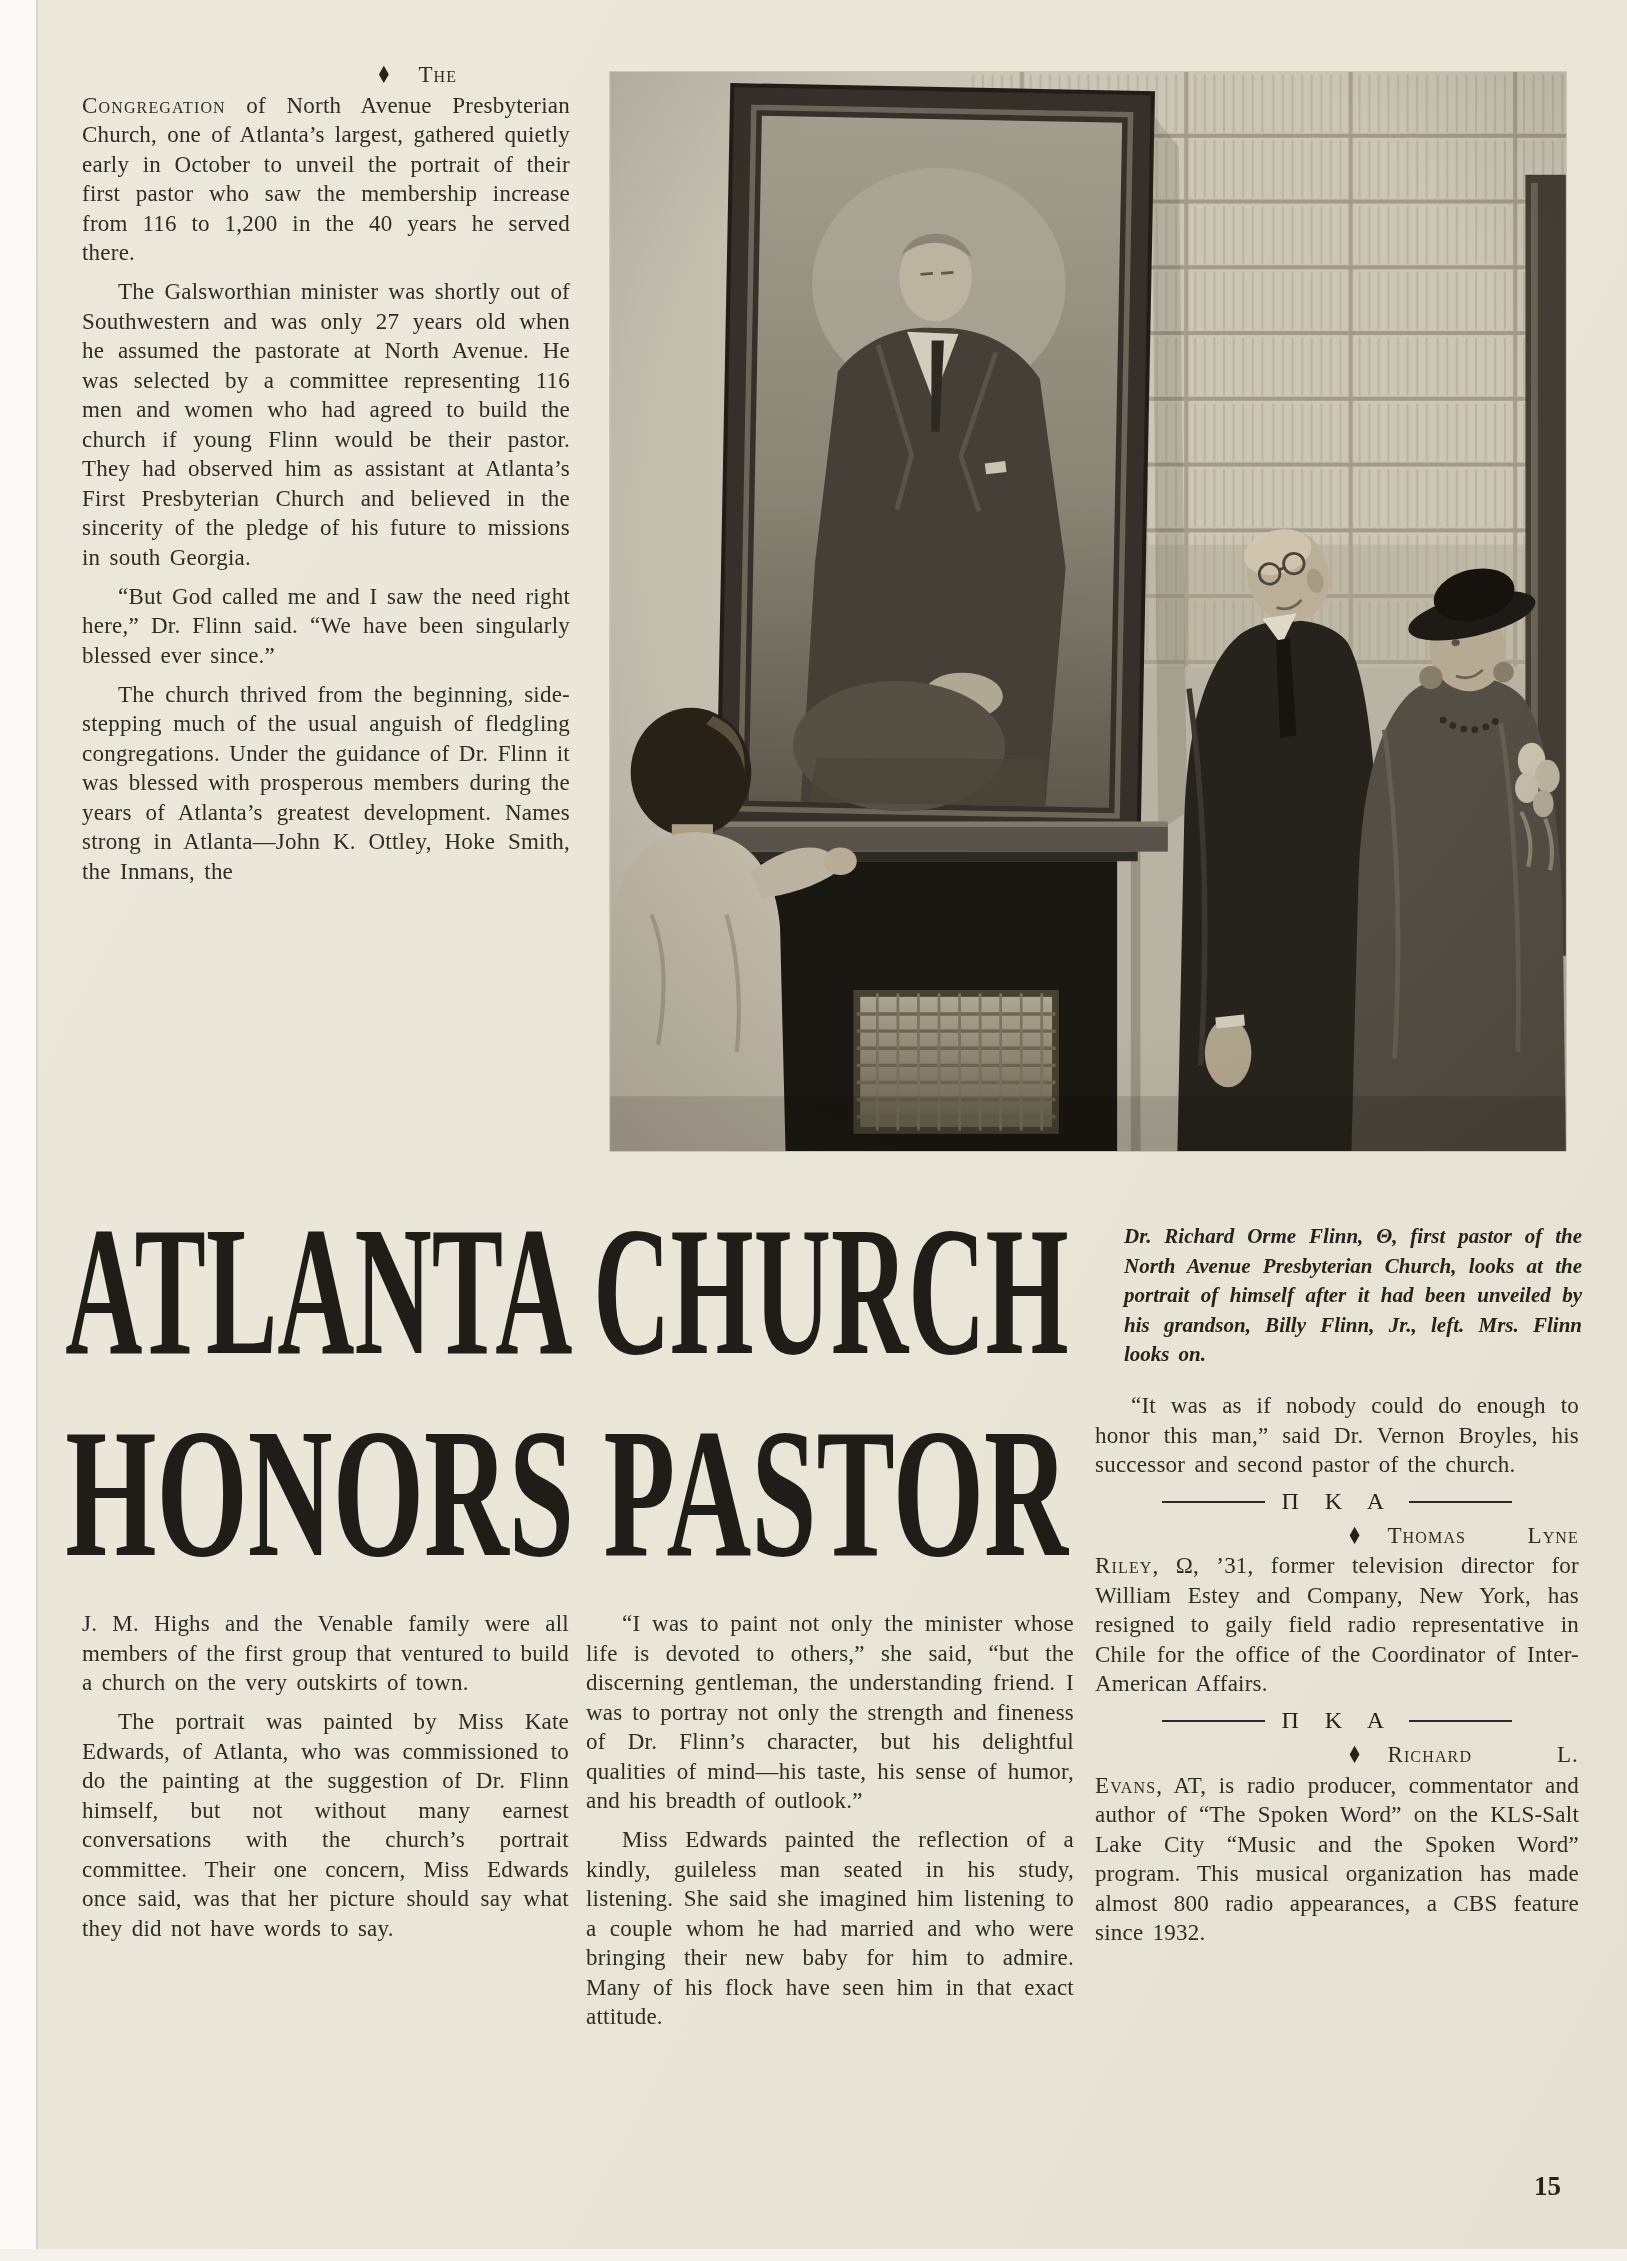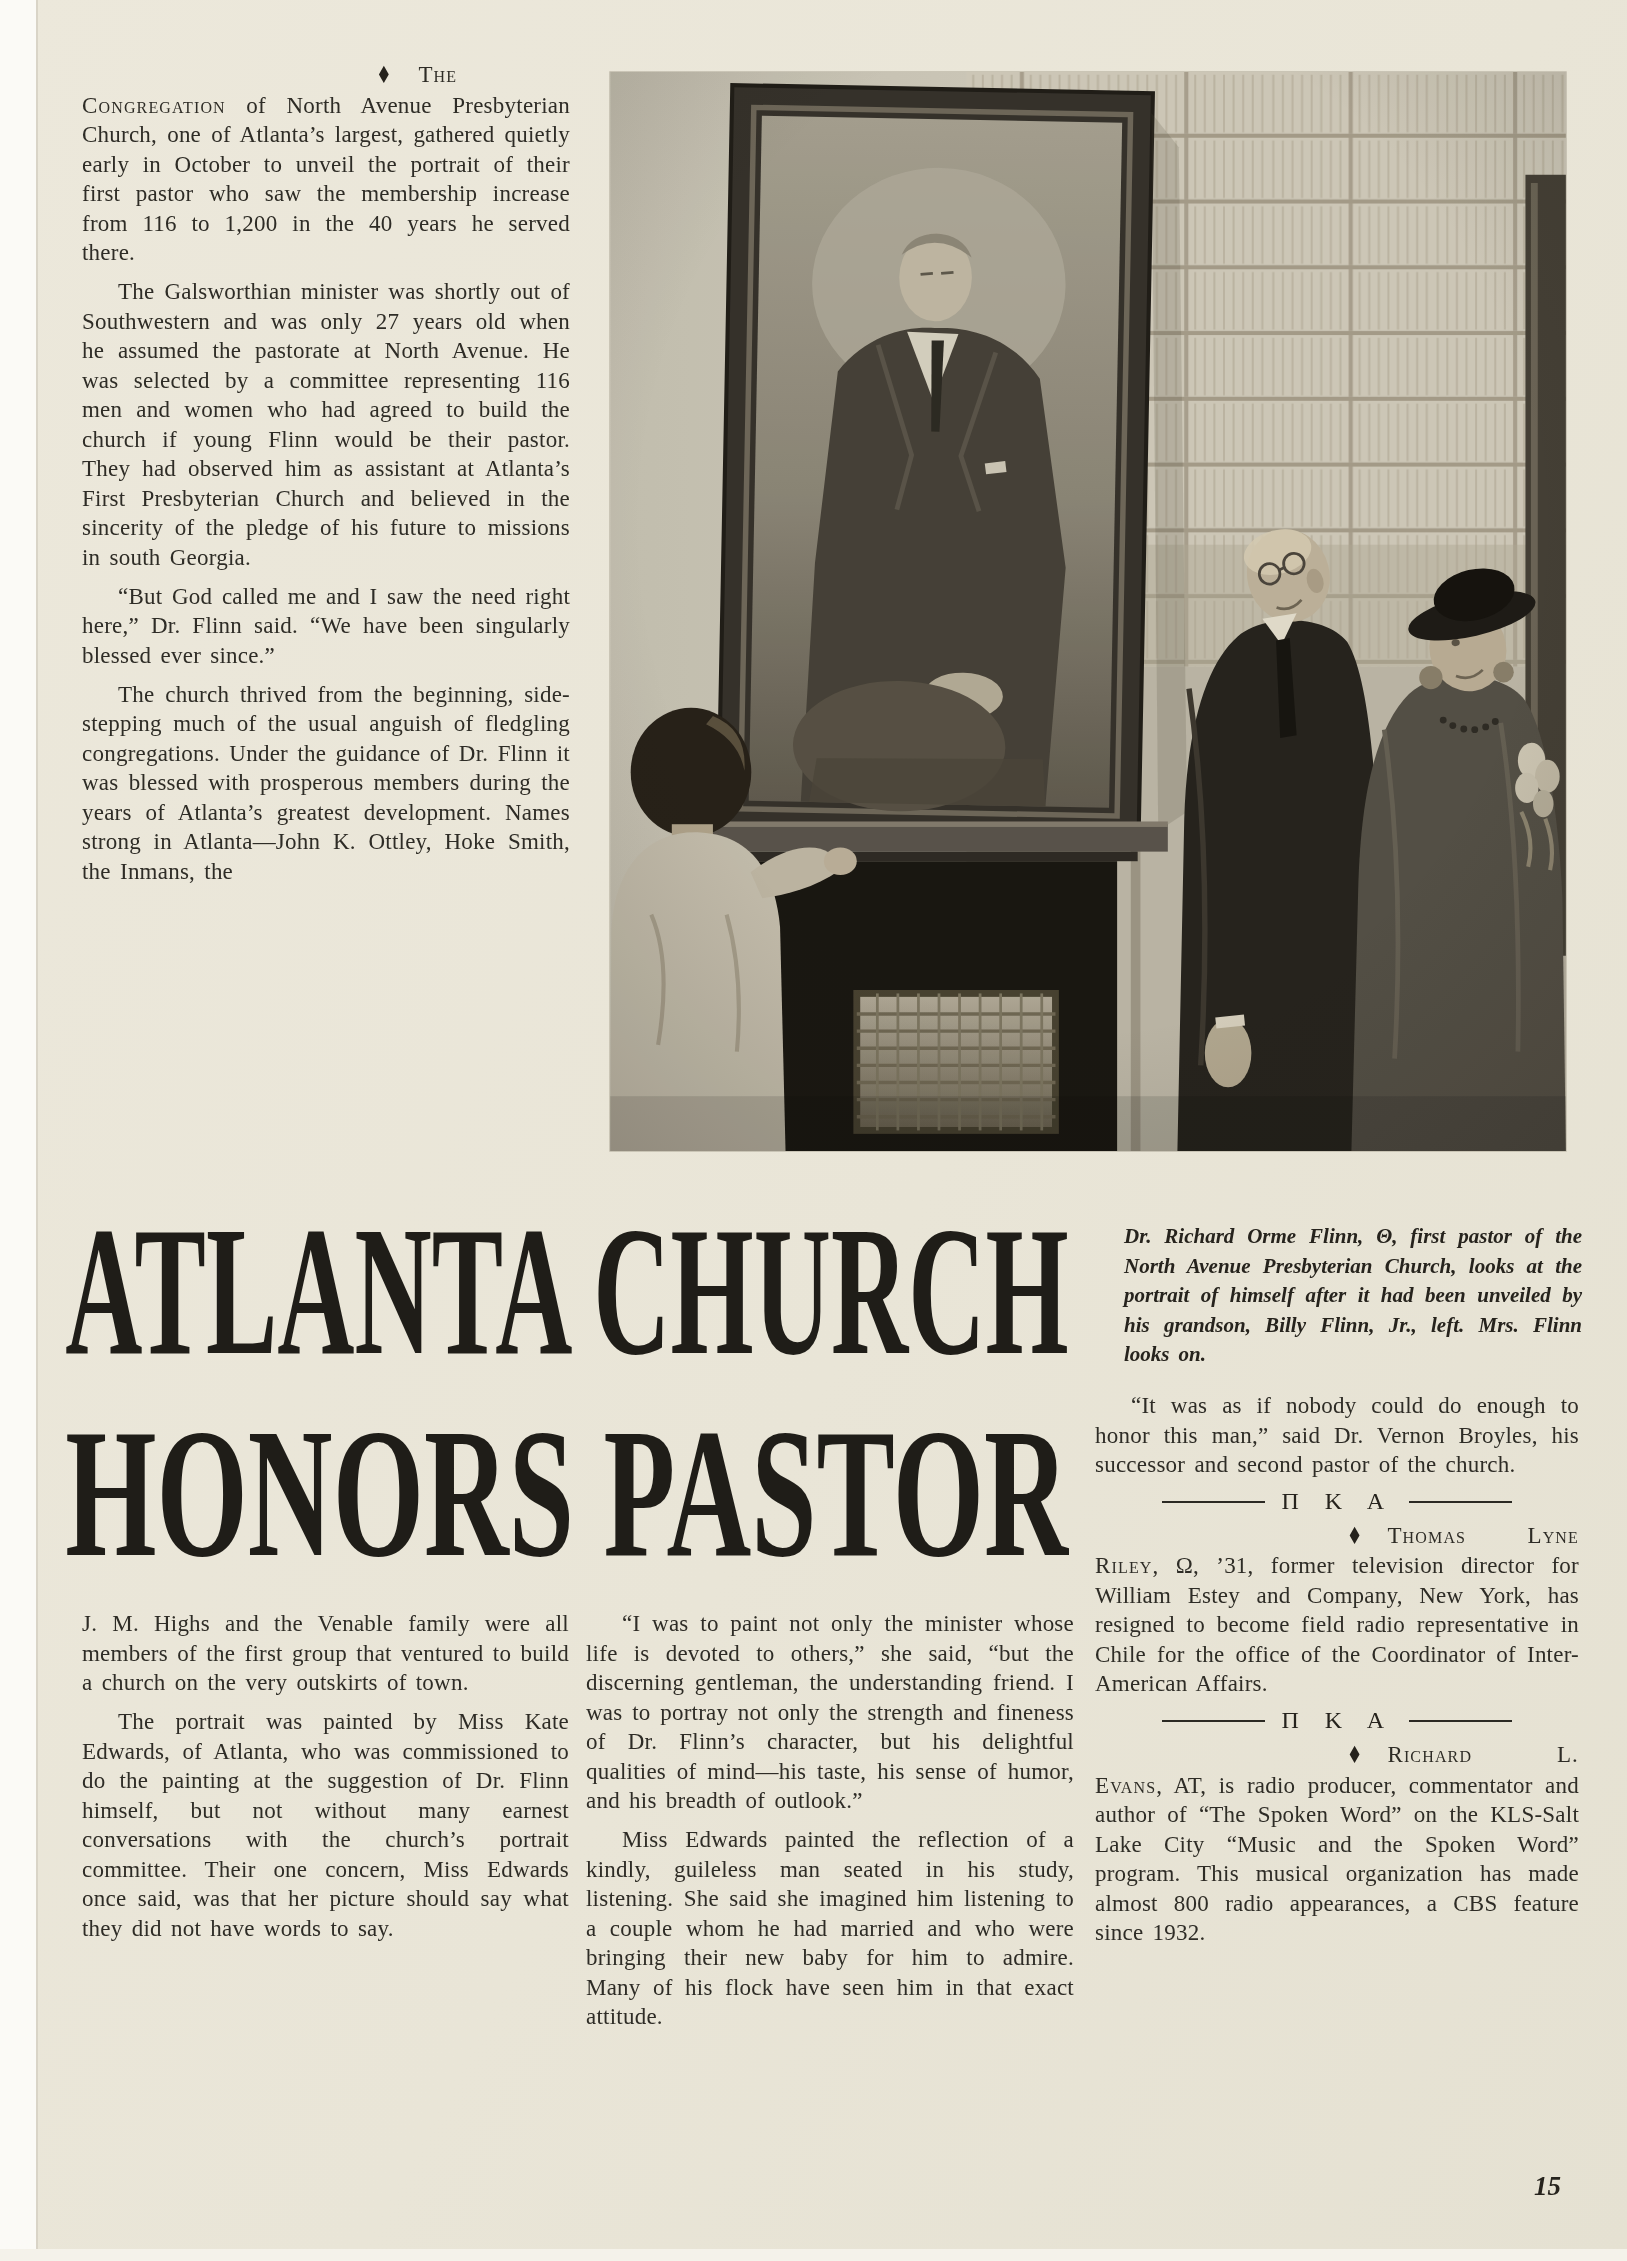--- a/index.html
+++ b/index.html
@@ -49,21 +49,21 @@
     font-weight:bold;fill:#1f1d18;font-size:270px;}
 
   
   .pka-divider{display:flex;align-items:center;justify-content:center;
     margin:4.1px 0 6.9px 0;height:25px;}
   .pka-rule{width:103px;border-top:2.7px solid #2b2923;}
   .pka-label{margin:0 16.4px;font-size:24px;letter-spacing:0.35em;font-weight:normal;
     color:#26231d;white-space:nowrap;}
 
   .pagenum{position:absolute;left:1534px;top:2171px;font-size:27px;
-    font-weight:bold;font-style:italic;color:#26231d;}
+    font-weight:bold;color:#26231d;}
 </style>
 </head>
 <body>
 
 <div class="page">
 
   <div class="scan-edge-left"></div>
 
   <section class="col lede-col">
     <p class="lede-par"><span class="diamond">♦</span><span class="sc">The Congregation</span><span> of North Avenue Presbyterian Church, one of Atlanta’s largest, gathered quietly early in October to unveil the portrait of their first pastor who saw the membership increase from 116 to 1,200 in the 40 years he served there.</span></p>
@@ -268,21 +268,21 @@
 
   <section class="col col-right">
     <p class="indent">“It was as if nobody could do enough to honor this man,” said Dr. Vernon Broyles, his successor and second pastor of the church.</p>
 
     <div class="pka-divider">
       <span class="pka-rule"></span>
       <span class="pka-label">Π K A</span>
       <span class="pka-rule"></span>
     </div>
 
-    <p class="note-par"><span class="diamond">♦</span><span class="sc">Thomas Lyne Riley</span><span>, Ω, ’31, former television director for William Estey and Company, New York, has resigned to become field radio representative in Chile for the office of the Coordinator of Inter-American Affairs.</span></p>
+    <p class="note-par"><span class="diamond">♦</span><span class="sc">Thomas Lyne Riley</span><span>, Ω, ’31, former television director for William Estey and Company, New York, has resigned to gaily field radio representative in Chile for the office of the Coordinator of Inter-American Affairs.</span></p>
 
     <div class="pka-divider">
       <span class="pka-rule"></span>
       <span class="pka-label">Π K A</span>
       <span class="pka-rule"></span>
     </div>
 
     <p class="note-par"><span class="diamond">♦</span><span class="sc">Richard L. Evans</span><span>, AT, is radio producer, commentator and author of “The Spoken Word” on the KLS-Salt Lake City “Music and the Spoken Word” program. This musical organization has made almost 800 radio appearances, a CBS feature since 1932.</span></p>
   </section>
 

